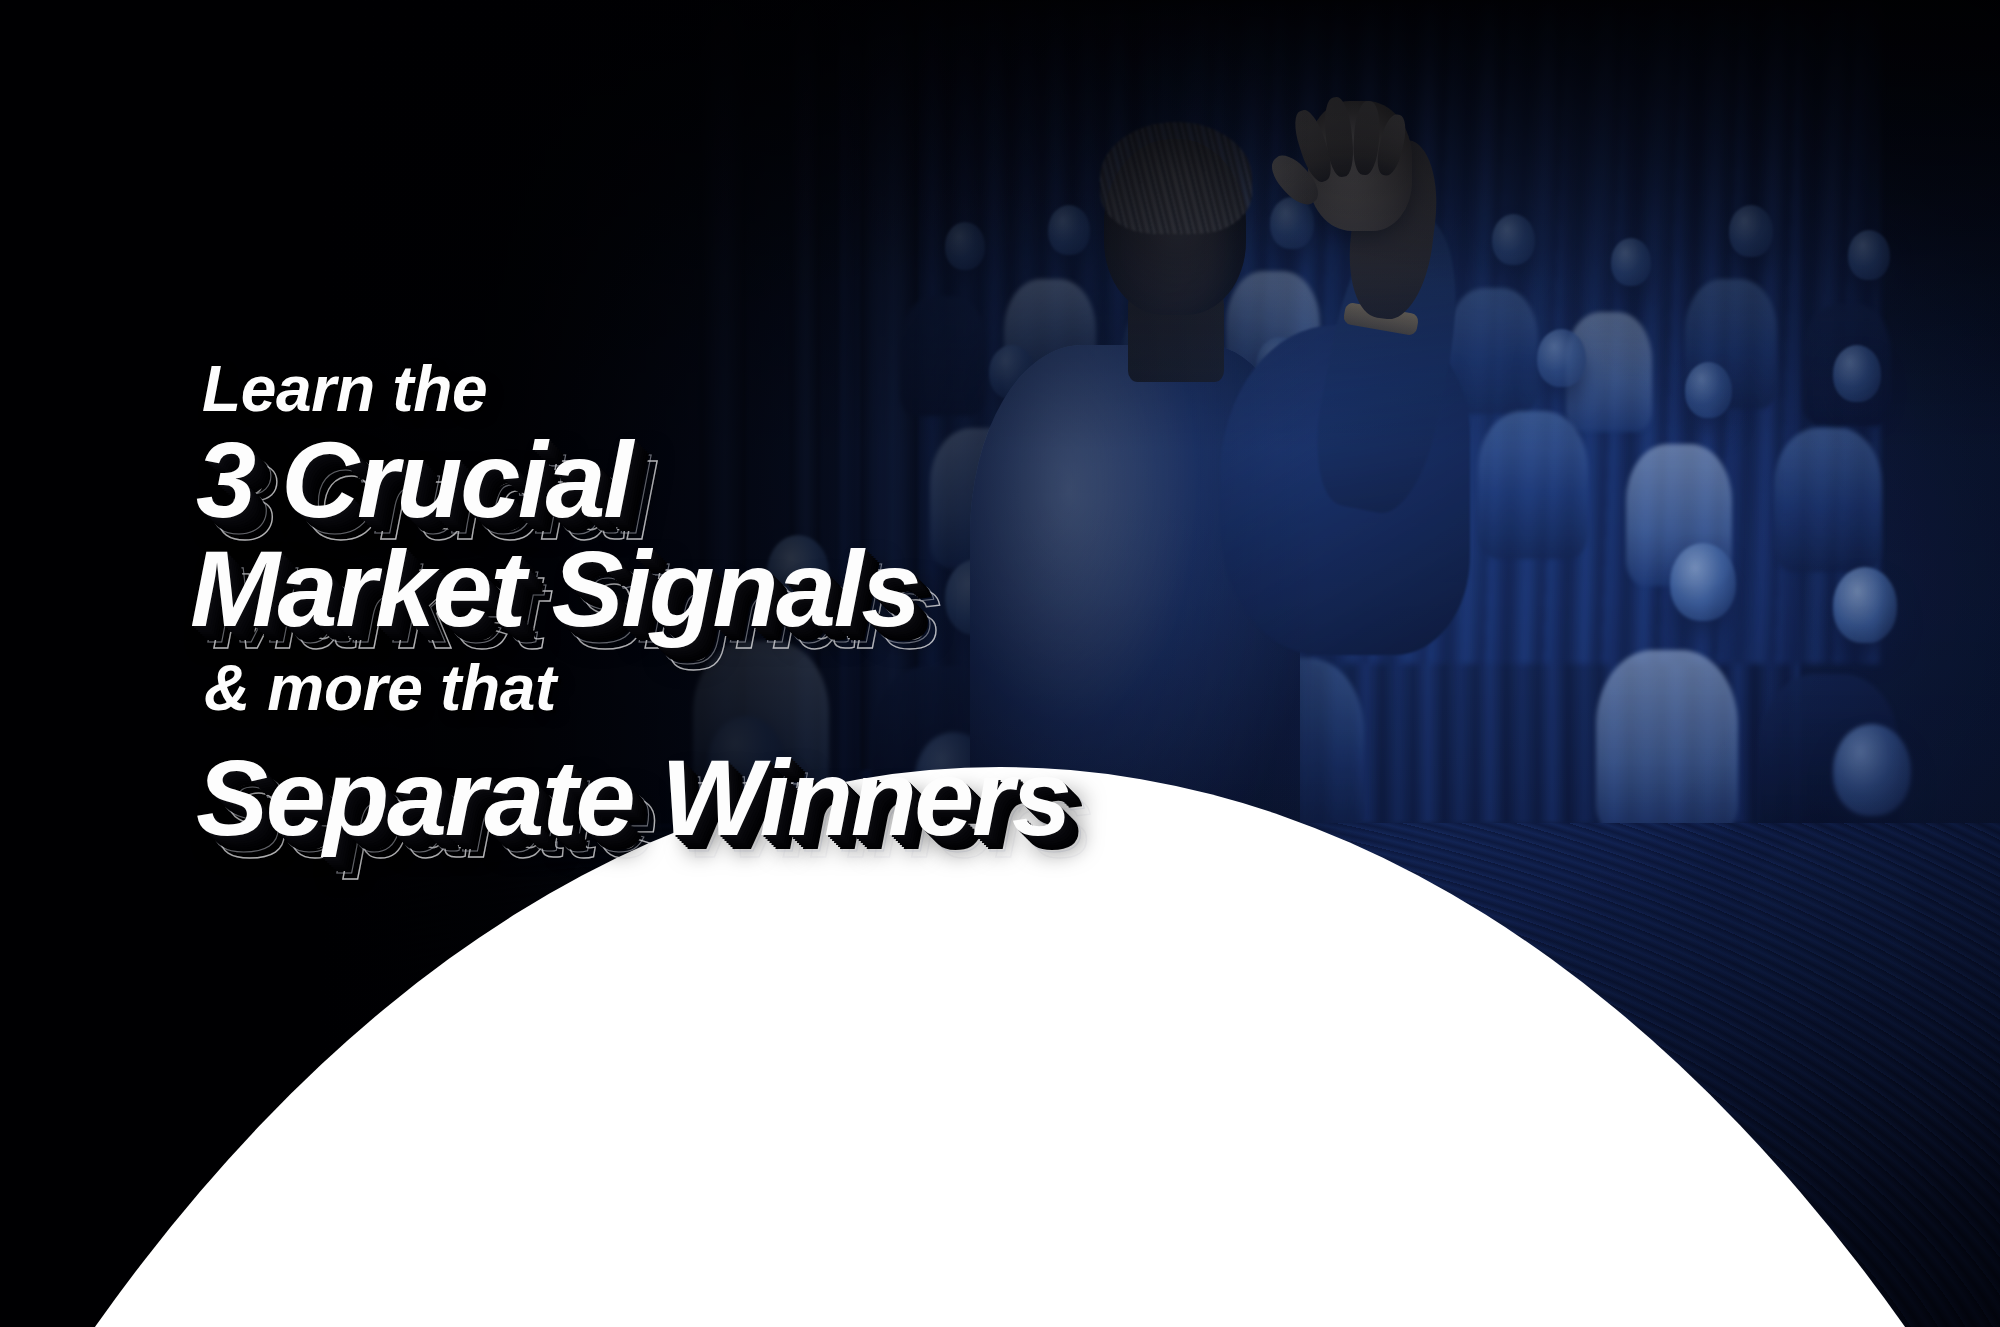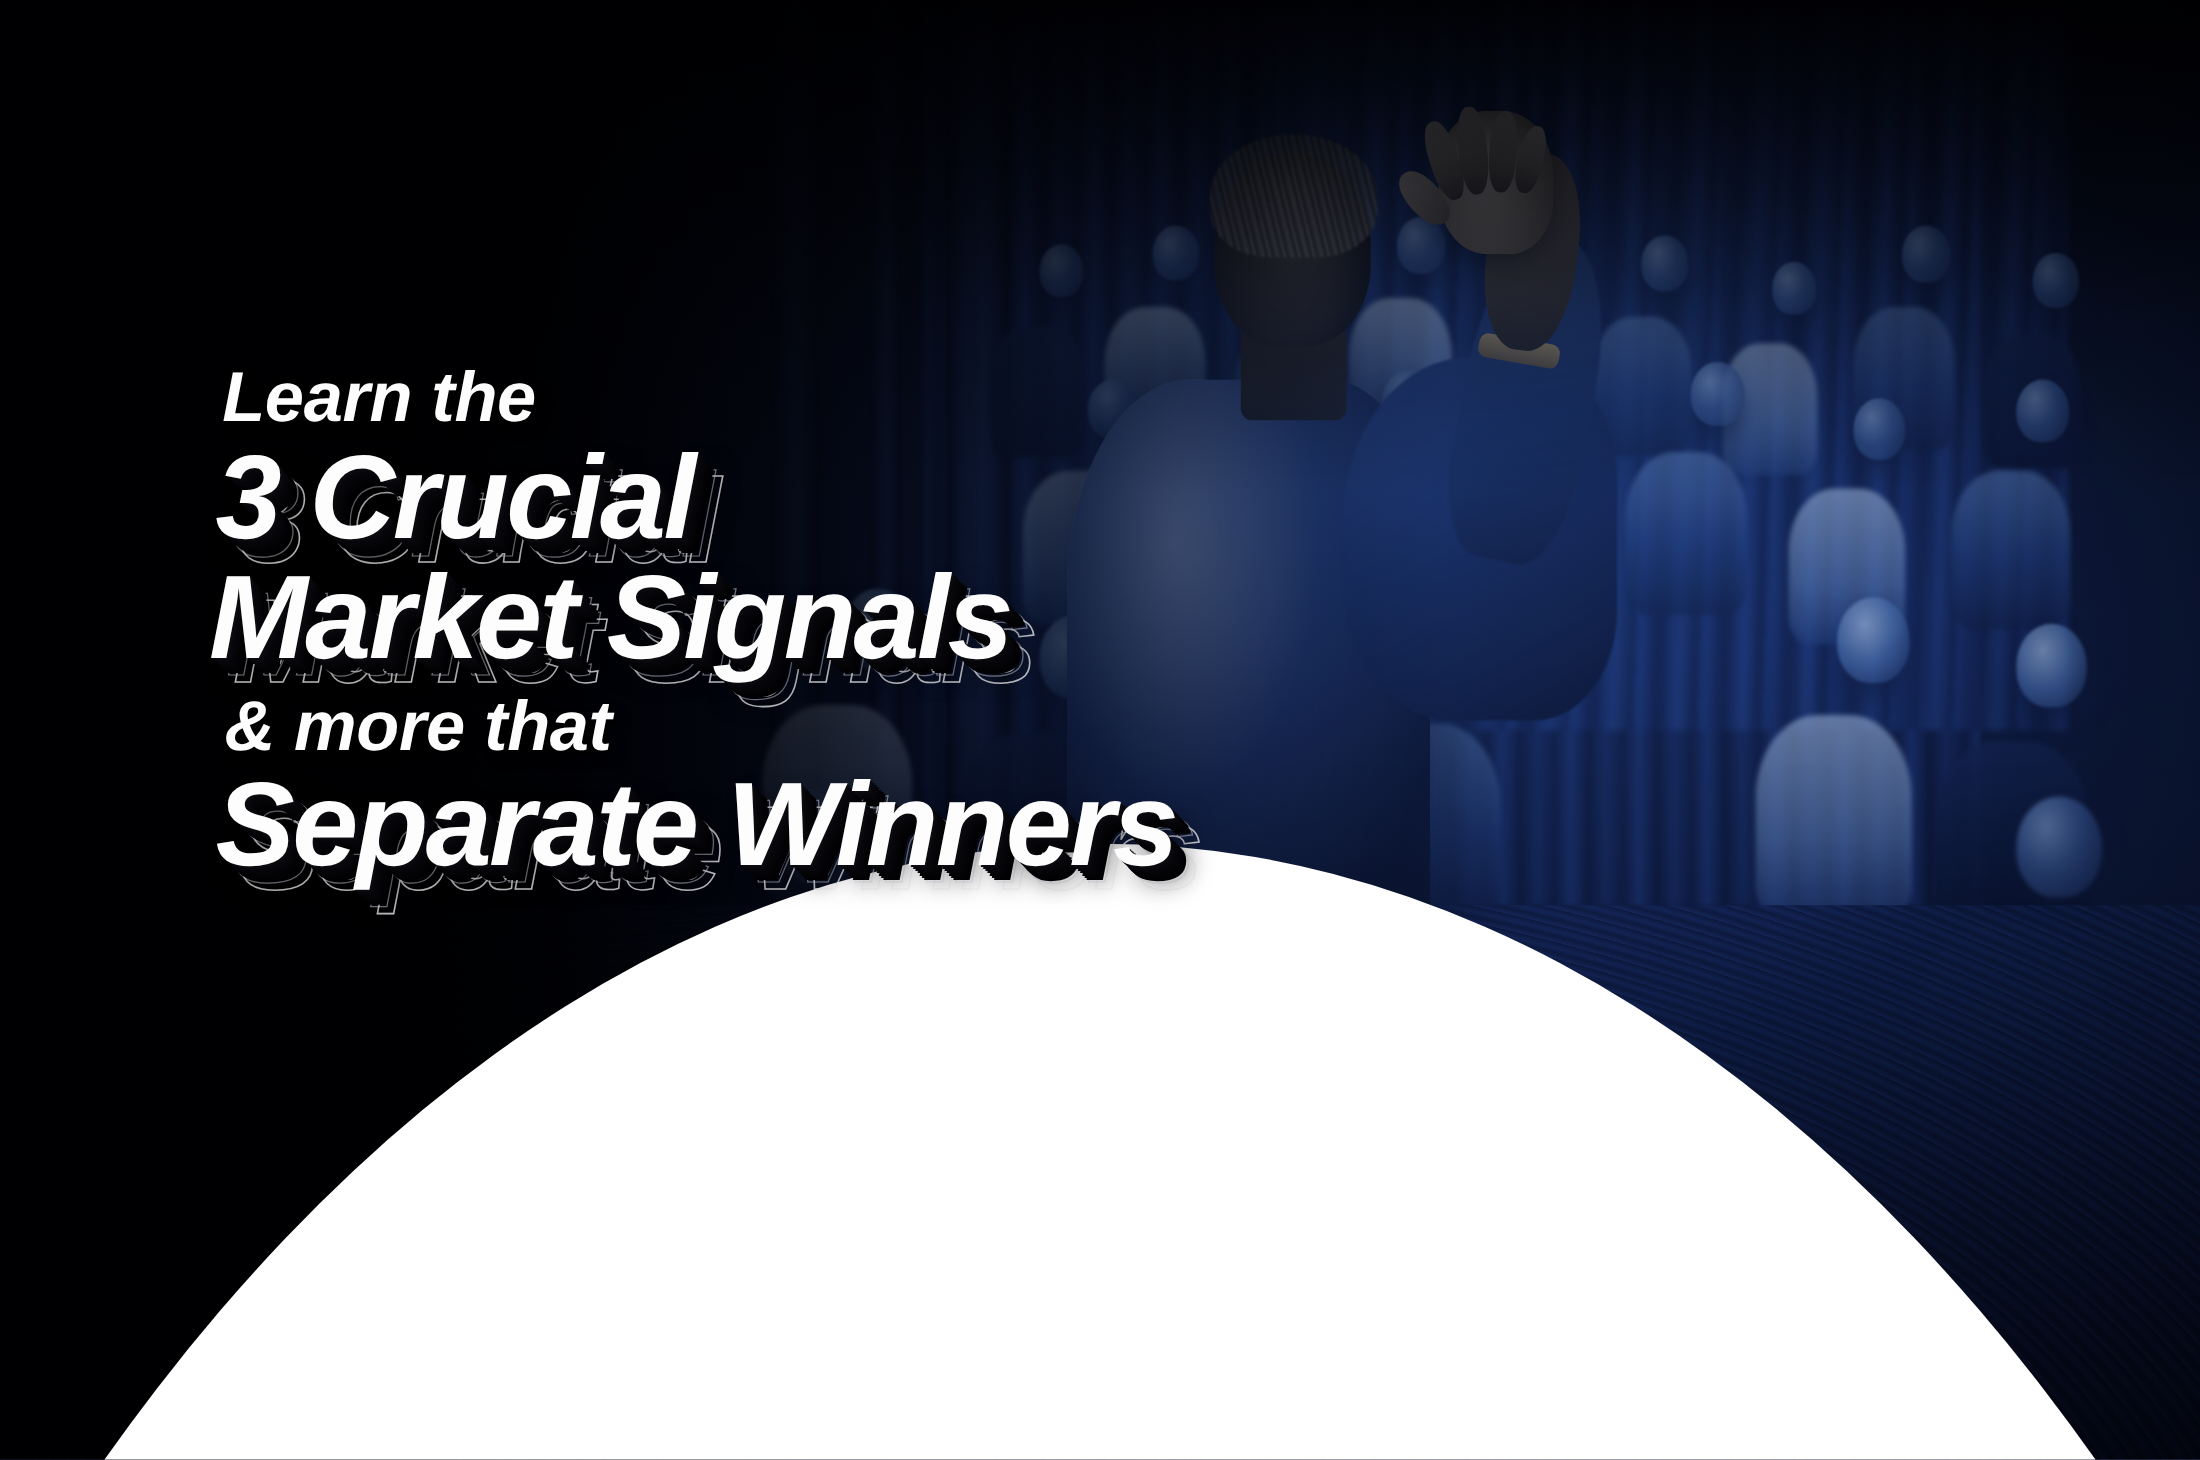--- a/index.html
+++ b/index.html
@@ -351,24 +351,24 @@
     position: absolute;
     left: 0; top: 0;
     transform: translate(16px, 16px);
     color: transparent;
     -webkit-text-stroke: 1.1px rgba(220,224,236,0.55);
     text-shadow: none;
     z-index: -1;
     pointer-events: none;
   }
 
-  .l1 { margin-left: 6px;  margin-bottom: 6px;  }
+  .l1 { margin-left: 6px;  margin-bottom: 6px; margin-top: 28px;  }
   .l2 { margin-left: 0px;  margin-bottom: 2px;  }
   .l3 { margin-left: -6px; margin-bottom: 14px; font-size: 110px; }
-  .l4 { margin-left: 8px;  margin-bottom: 3px;  }
+  .l4 { margin-left: 8px;  margin-bottom: 24px;  }
   .l5 { margin-left: 0px;  font-size: 100px;    }
 </style>
 </head>
 <body>
 
 <div class="banner">
 
   <div class="photo">
 
     <div class="bg-wall"></div>

